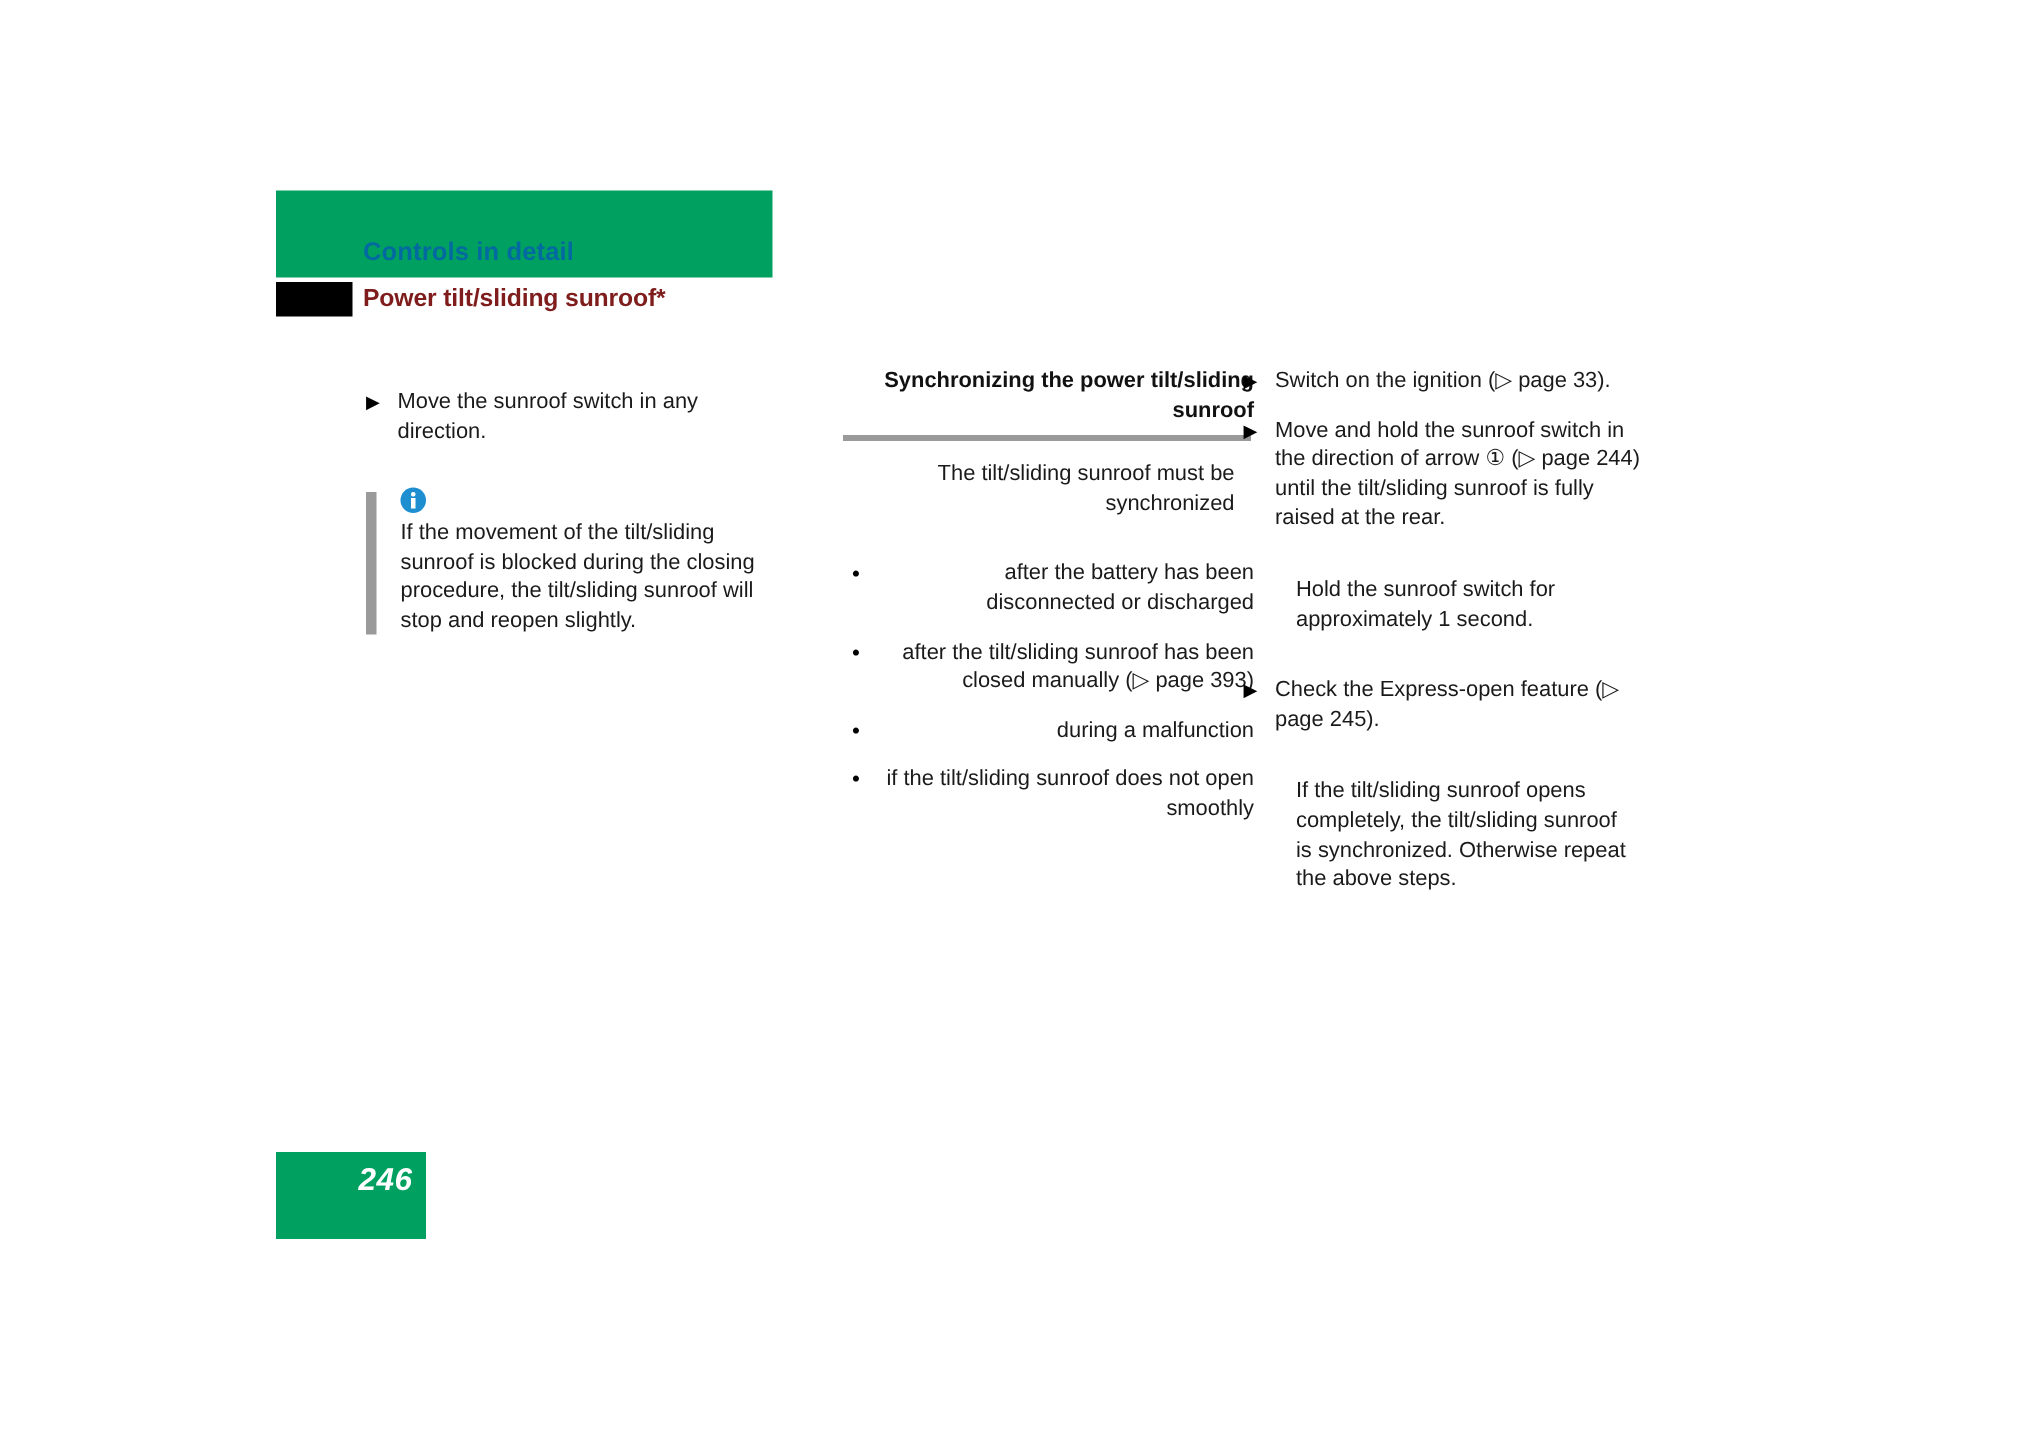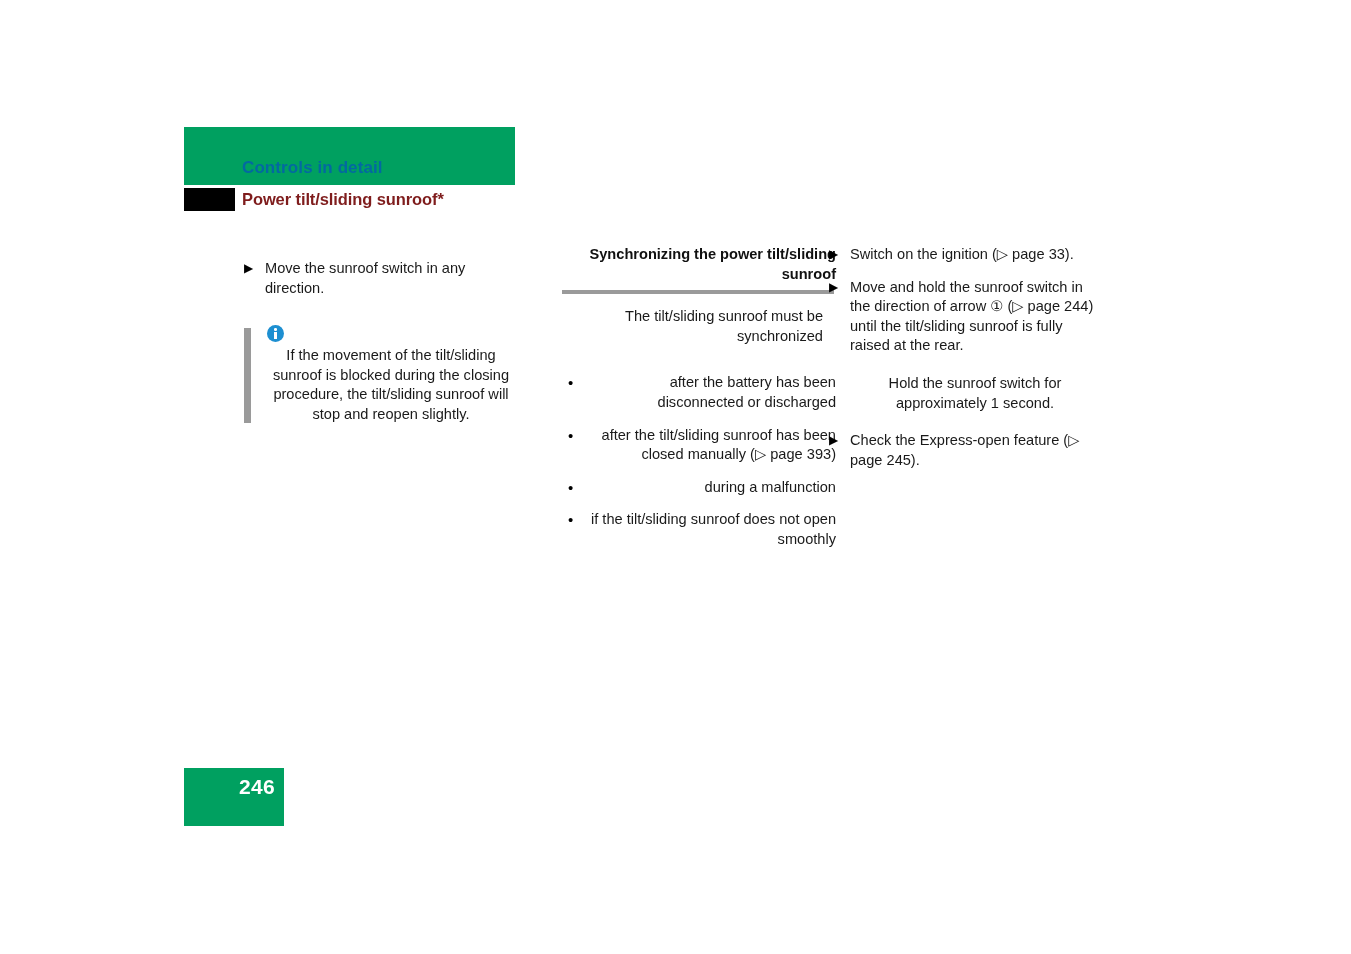--- a/index.html
+++ b/index.html
@@ -98,22 +98,21 @@
   .tri-marker {
     position: absolute;
     left: 3px;
     top: 0px;
     font-size: 12px;
     line-height: 19.6px;
     color: #000000;
   }
   .tri-cont {
     padding-left: 24px;
-    margin: 4px;
-    text-align: center;
+    margin: 14px;
   }
 
   
   .bul-item {
     position: relative;
     padding-left: 23px;
     margin: 0;
   }
   .bul-marker {
     position: absolute;
@@ -157,21 +156,21 @@
     border-radius: 50%;
   }
   #note-icon .i-stem {
     position: absolute;
     left: 7.3px;
     top: 7px;
     width: 2.6px;
     height: 7px;
     background: #ffffff;
   }
-  #note-text { margin: 0; text-align: center; }
+  #note-text { margin: 0; }
 
   
   #page-footer-box {
     position: absolute;
     left: 184px;
     top: 768px;
     width: 100px;
     height: 58px;
     background: #00a060;
   }
@@ -269,18 +268,19 @@
 
   <div class="gap-md"></div>
 
   <p class="tri-item">
     <span class="tri-marker">▶</span>
     <span>Check the Express-open feature (▷ page 245).</span>
   </p>
 
   <div class="gap-md"></div>
 
-
-</div>
-
-<div id="page-footer-box" style="background: rgb(0, 160, 96);">
+  <p class="tri-cont">If the tilt/sliding sunroof opens completely, the tilt/sliding sunroof is synchronized. Otherwise repeat the above steps.</p>
+
+</div>
+
+<div id="page-footer-box" style="background: rgb(0, 160, 96); font-style: italic;">
   <span id="page-number">246</span>
 </div>
 
 </body></html>

